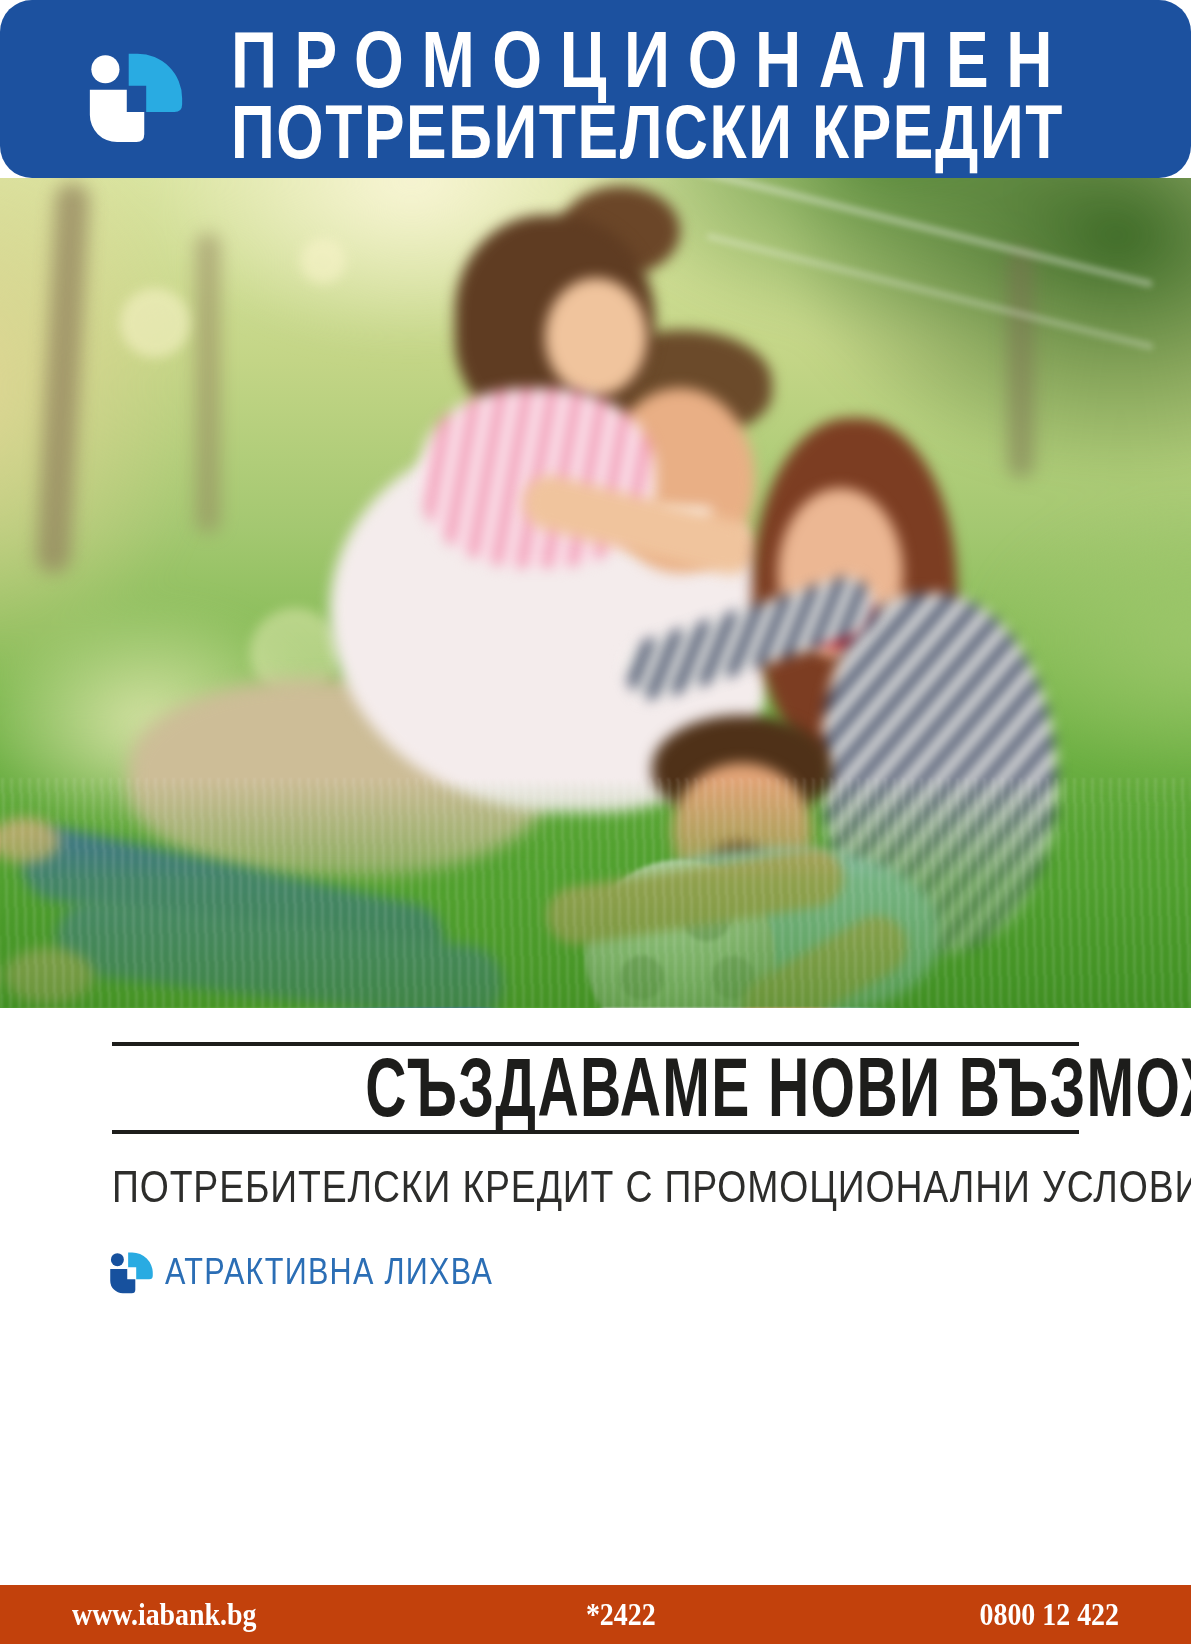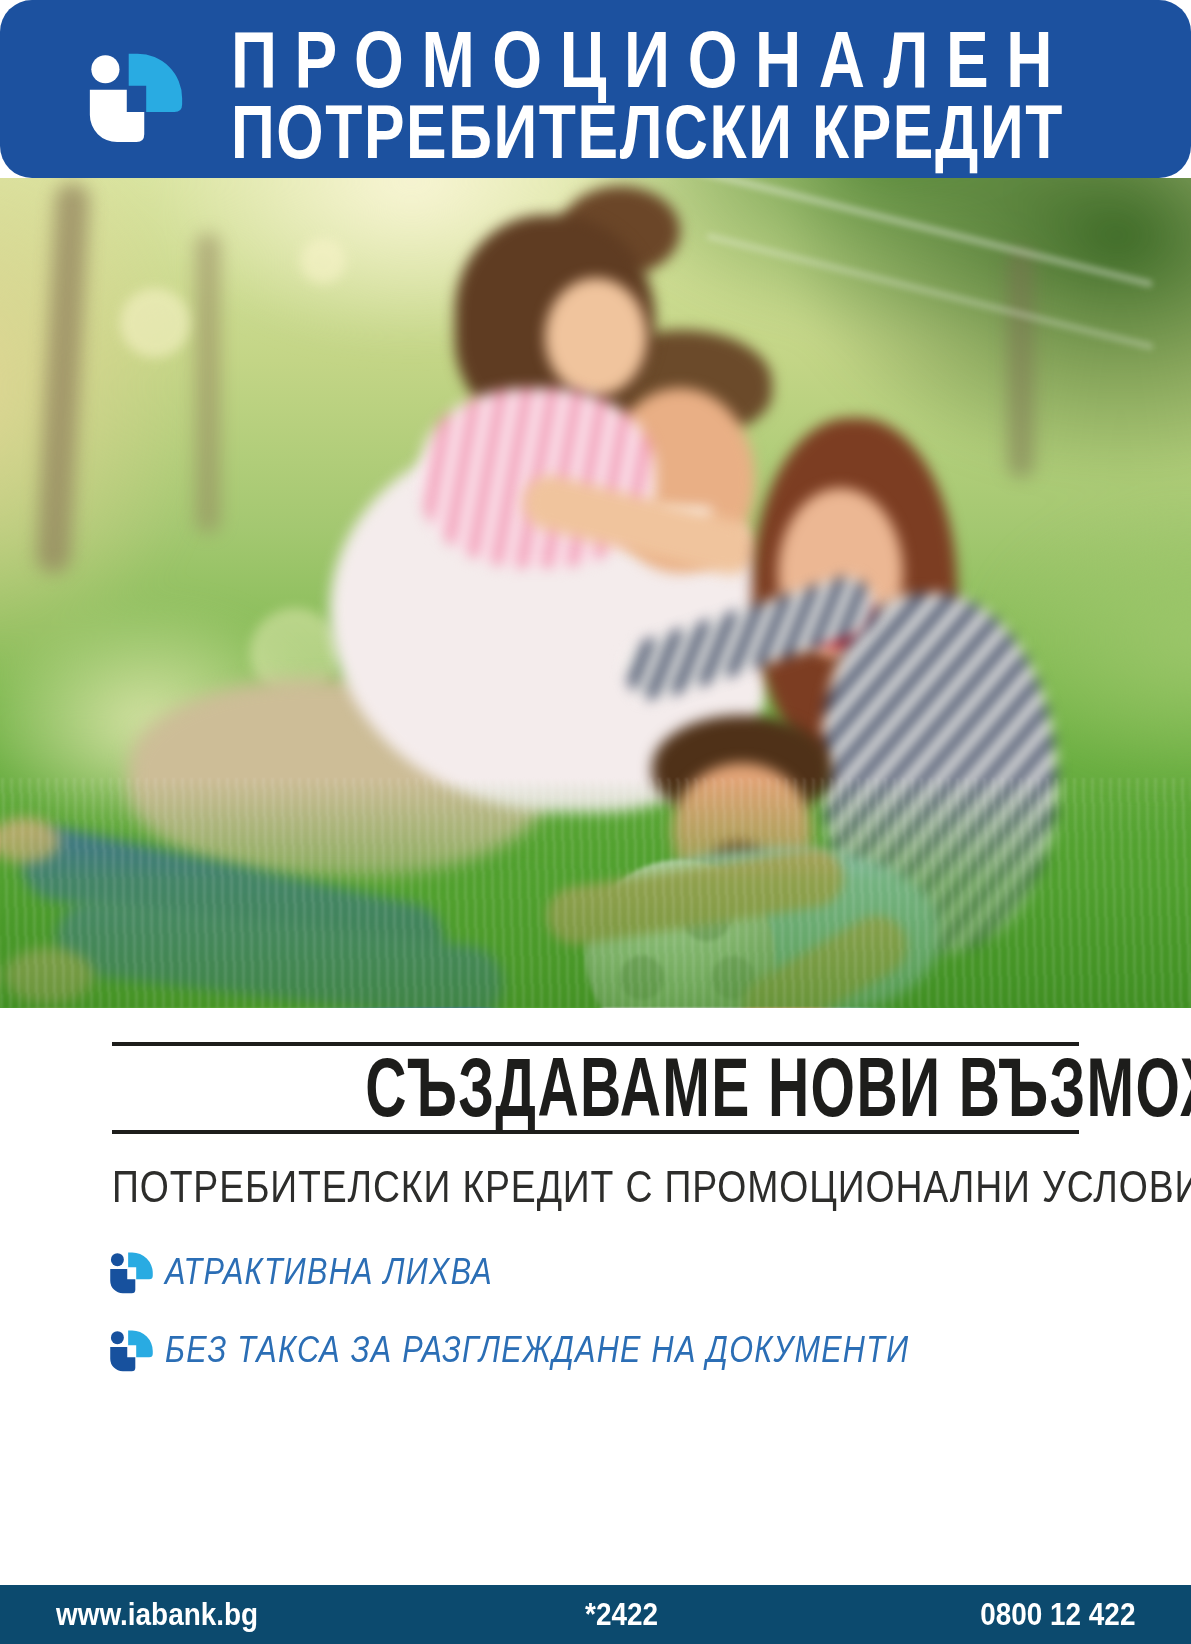--- a/index.html
+++ b/index.html
@@ -109,30 +109,30 @@
   .rule{height:4px;background:#1d1d1b;}
   .headline{margin:10px 0 12px;font-weight:bold;color:#1d1d1b;}
   .hl-line{display:block;text-align:center;font-size:84px;line-height:62px;white-space:nowrap;}
   .hl-line .cx{display:inline-block;transform:scaleX(.68);transform-origin:center;letter-spacing:2px;}
 
   
   .subheading{margin:28px 112px 0;font-size:44px;line-height:50px;color:#2d2d2b;white-space:nowrap;}
   .subheading .cx{display:inline-block;transform:scaleX(.85);transform-origin:left center;letter-spacing:1px;}
 
   
-  .bullets{margin:36px 0 0 108px;font-style:italic;}
+  .bullets{margin:36px 0 0 108px;}
   .bullet-row{display:flex;align-items:center;height:47px;margin-bottom:31px;}
   .bullet-icon{width:47px;height:47px;flex:0 0 47px;}
   .bullet-label{margin-left:10px;font-size:36px;color:#2b6eb5;white-space:nowrap;
     display:inline-block;transform:scaleX(.85);transform-origin:left center;letter-spacing:1.5px;}
 
   
-  .footer{margin-top:auto;flex:0 0 59px;height:59px;background:#0c4a6e;
-    display:flex;align-items:center;justify-content:space-between;padding:0 56px;
-    color:#ffffff;font-weight:bold;font-size:31px;}
+  .footer{margin-top:auto;flex:0 0 59px;height:59px;background:#c2410c;
+    display:flex;align-items:center;justify-content:space-between;padding:0 72px;
+    color:#ffffff;font-weight:bold;font-size:31px;font-family:Liberation Serif, serif;}
   .footer .f-left{transform:scaleX(.9);transform-origin:left center;}
   .footer .f-center{transform:scaleX(.9);transform-origin:center;}
   .footer .f-right{transform:scaleX(.9);transform-origin:right center;}
 </style>
 </head>
 <body>
 
 <div class="poster">
 
   <div class="top-banner">
@@ -206,28 +206,20 @@
 
   <div class="bullets">
     <div class="bullet-row">
       <svg class="bullet-icon" viewBox="0 0 105 105" aria-hidden="true">
         <circle class="logo-head-d" cx="21" cy="26" r="14.5"></circle>
         <path class="logo-quarter" d="M45,10 L54,10 A46,46 0 0 1 100,56 L100,62 Q100,70 92,70 L63,70 L63,43 L45,43 Z"></path>
         <path class="logo-body-d" d="M5,47 L43,47 L43,70 L61,70 L61,93 Q61,101 53,101 L33,101 A28,28 0 0 1 5,73 Z"></path>
       </svg>
       <span class="bullet-label">АТРАКТИВНА ЛИХВА</span>
     </div>
-    <div class="bullet-row">
-      <svg class="bullet-icon" viewBox="0 0 105 105" aria-hidden="true">
-        <circle class="logo-head-d" cx="21" cy="26" r="14.5"></circle>
-        <path class="logo-quarter" d="M45,10 L54,10 A46,46 0 0 1 100,56 L100,62 Q100,70 92,70 L63,70 L63,43 L45,43 Z"></path>
-        <path class="logo-body-d" d="M5,47 L43,47 L43,70 L61,70 L61,93 Q61,101 53,101 L33,101 A28,28 0 0 1 5,73 Z"></path>
-      </svg>
-      <span class="bullet-label">БЕЗ ТАКСА ЗА РАЗГЛЕЖДАНЕ НА ДОКУМЕНТИ</span>
-    </div>
   </div>
 
   <div class="footer">
     <span class="f-left">www.iabank.bg</span>
     <span class="f-center">*2422</span>
     <span class="f-right">0800 12 422</span>
   </div>
 
 </div>
 

